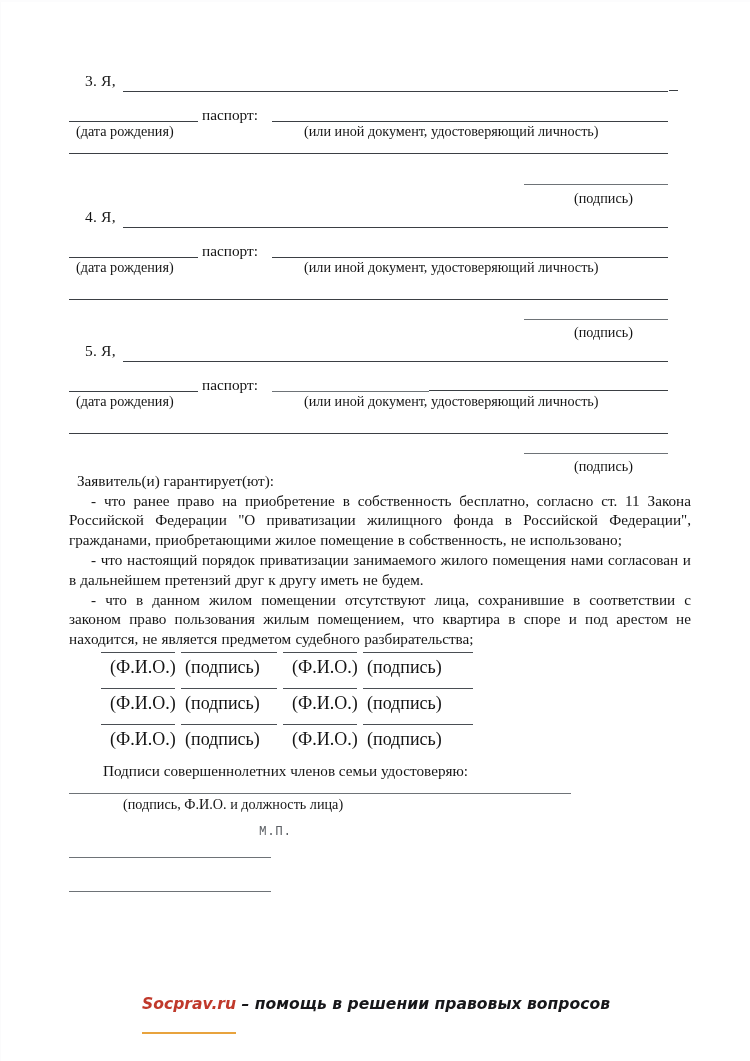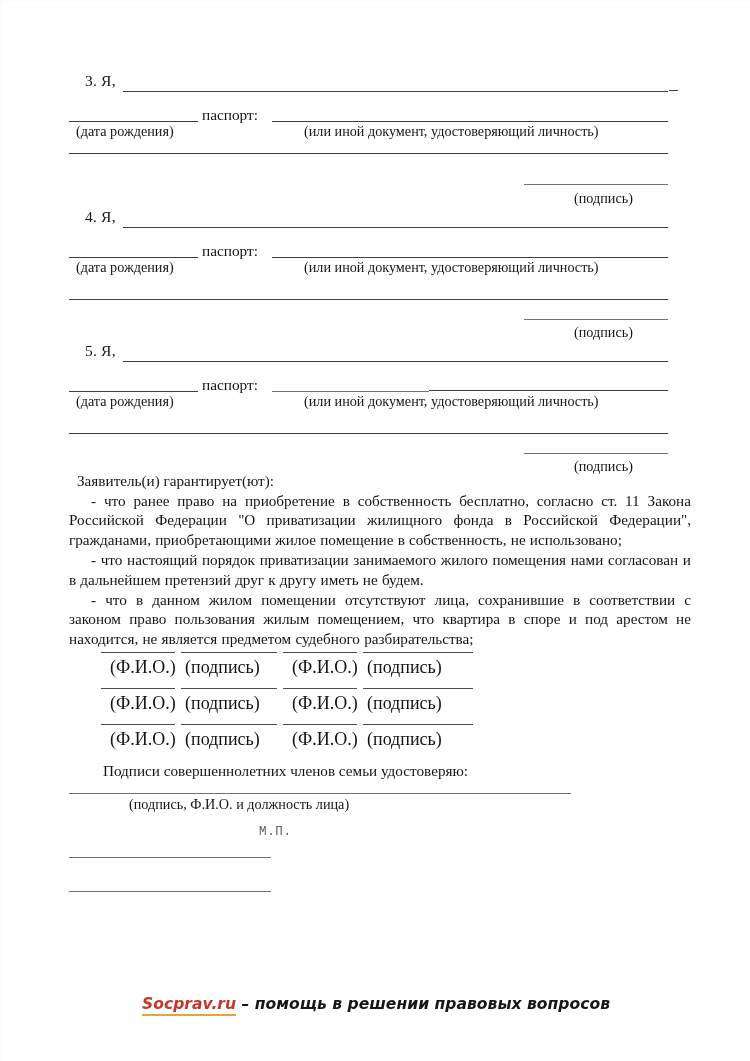--- a/index.html
+++ b/index.html
@@ -118,21 +118,21 @@
 
   
   .certify-title {
     position: absolute;
     left: 102px;
     font-size: 15.2px;
     white-space: nowrap;
   }
   .certify-cap {
     position: absolute;
-    left: 128px;
+    left: 122px;
     font-size: 14.2px;
     white-space: nowrap;
   }
   .mp {
     position: absolute;
     left: 258px;
     font-size: 12.6px;
     color: #5d6166;
     font-family: "Liberation Mono", "DejaVu Sans Mono", monospace;
     letter-spacing: .6px;
@@ -148,21 +148,21 @@
     text-align: center;
     font-family: "DejaVu Sans", "Liberation Sans", sans-serif;
     font-style: italic;
     font-weight: bold;
     font-size: 15.6px;
     white-space: nowrap;
   }
   .footer .brand {
     color: #c0392b;
     border-bottom: 2px solid #e8a33d;
-    padding-bottom: 1px;
+    padding-bottom: 19px;
   }
   .footer .tagline { color: #17171a; }
 </style>
 </head>
 <body>
 
 <div class="page">
   <div class="sheet">
 
     <div class="person-block" style="top:0px;">

